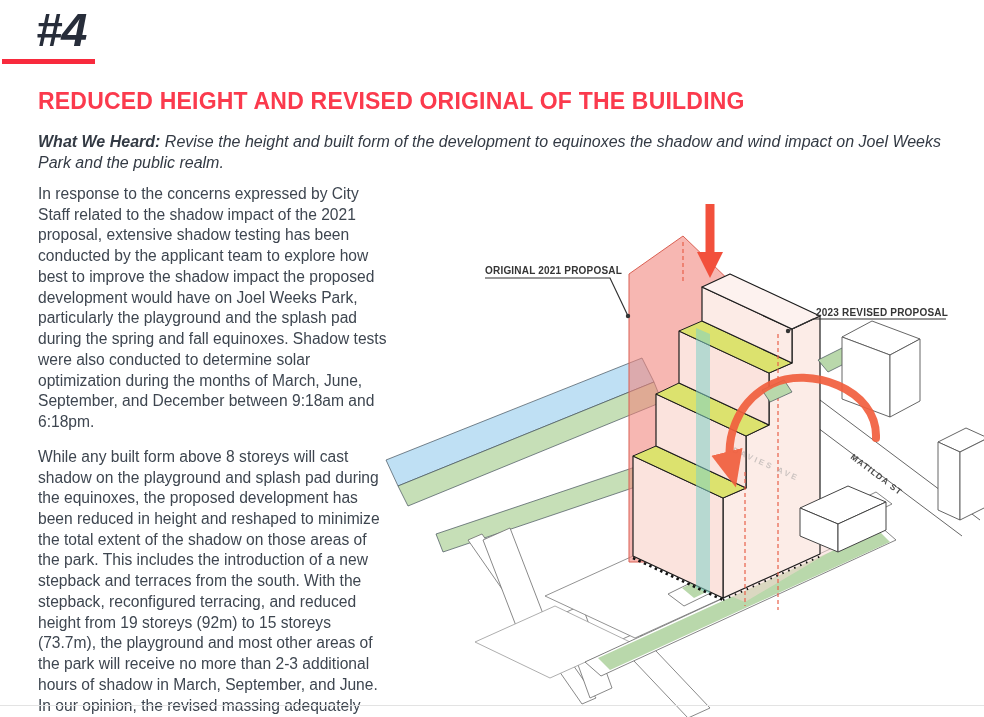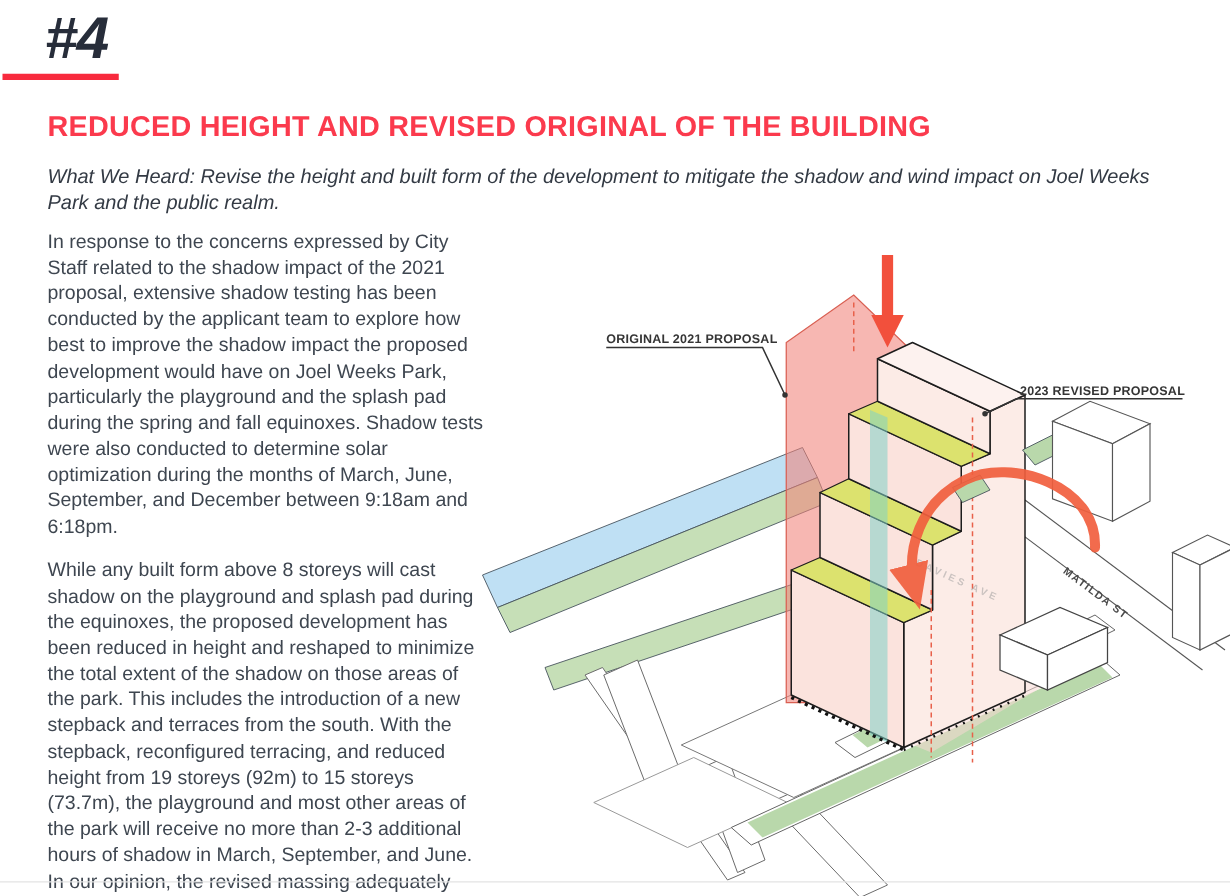--- a/index.html
+++ b/index.html
@@ -13,21 +13,21 @@
   }
   .num-rule{position:absolute;left:2px;top:59px;width:93px;height:5px;background:#f82a3d;}
   .heading{
     position:absolute;left:38px;top:88px;width:930px;font-size:23px;font-weight:800;
     color:#fb3a4d;letter-spacing:0.2px;
   }
   .intro{
     position:absolute;left:38px;top:131px;width:906px;font-size:16px;font-style:italic;
     color:#333a44;line-height:1.32;
   }
-  .intro b{font-weight:400;}
+  .intro b{font-weight:700;}
   .bodycol{
     position:absolute;left:38px;top:184px;width:353px;font-size:15.6px;color:#3e4650;
     line-height:1.33;
   }
   .bodycol p{margin:0 0 14px 0;}
   .diagram{position:absolute;left:380px;top:190px;width:604px;height:527px;}
   .footrule{position:absolute;left:0;top:705px;width:984px;height:1px;background:#e3e3e3;}
   svg text.dlabel{font-family:"Liberation Sans",sans-serif;font-size:10px;font-weight:700;fill:#353535;letter-spacing:.2px;}
   svg text.street{font-family:"Liberation Sans",sans-serif;font-size:8.5px;font-weight:700;fill:#4a4a4a;letter-spacing:1.2px;}
   svg text.faintst{font-family:"Liberation Sans",sans-serif;font-size:8px;font-weight:700;fill:#9a9a9a;opacity:.5;letter-spacing:2.5px;}
@@ -35,21 +35,21 @@
 </head>
 <body>
 
 <div class="page">
 
   <div class="num">#4</div>
   <div class="num-rule"></div>
 
   <div class="heading">REDUCED HEIGHT AND REVISED ORIGINAL OF THE BUILDING</div>
 
-  <div class="intro"><b>What We Heard:</b><span> Revise the height and built form of the development to mitigate the shadow and wind impact on Joel Weeks Park and the public realm.</span></div>
+  <div class="intro"><b>What We Heard:</b><span> Revise the height and built form of the development to equinoxes the shadow and wind impact on Joel Weeks Park and the public realm.</span></div>
 
   <div class="bodycol">
     <p>In response to the concerns expressed by City Staff related to the shadow impact of the 2021 proposal, extensive shadow testing has been conducted by the applicant team to explore how best to improve the shadow impact the proposed development would have on Joel Weeks Park, particularly the playground and the splash pad during the spring and fall equinoxes. Shadow tests were also conducted to determine solar optimization during the months of March, June, September, and December between 9:18am and 6:18pm.</p>
     <p>While any built form above 8 storeys will cast shadow on the playground and splash pad during the equinoxes, the proposed development has been reduced in height and reshaped to minimize the total extent of the shadow on those areas of the park. This includes the introduction of a new stepback and terraces from the south. With the stepback, reconfigured terracing, and reduced height from 19 storeys (92m) to 15 storeys (73.7m), the playground and most other areas of the park will receive no more than 2-3 additional hours of shadow in March, September, and June. In our opinion, the revised massing adequately minimizes the shadow impact on the park.</p>
   </div>
 
   <svg class="diagram" viewBox="0 0 604 527" xmlns="http://www.w3.org/2000/svg">
     <defs>
       <marker id="arrowOrange" markerWidth="5" markerHeight="5" refX="2.6" refY="2" orient="auto">
         <path d="M0,0 L4.6,2 L0,4 Z" fill="#f15f3e"></path>

